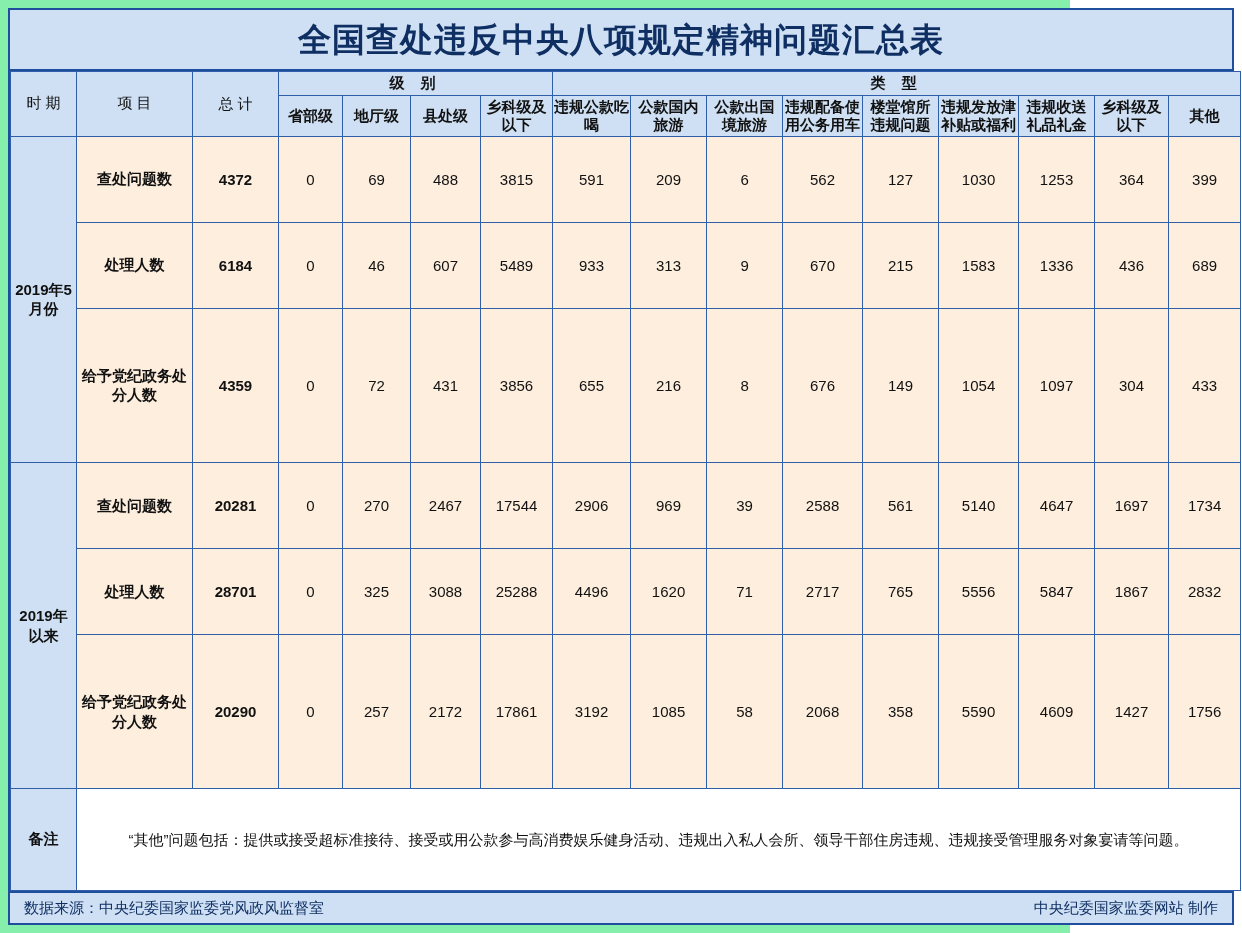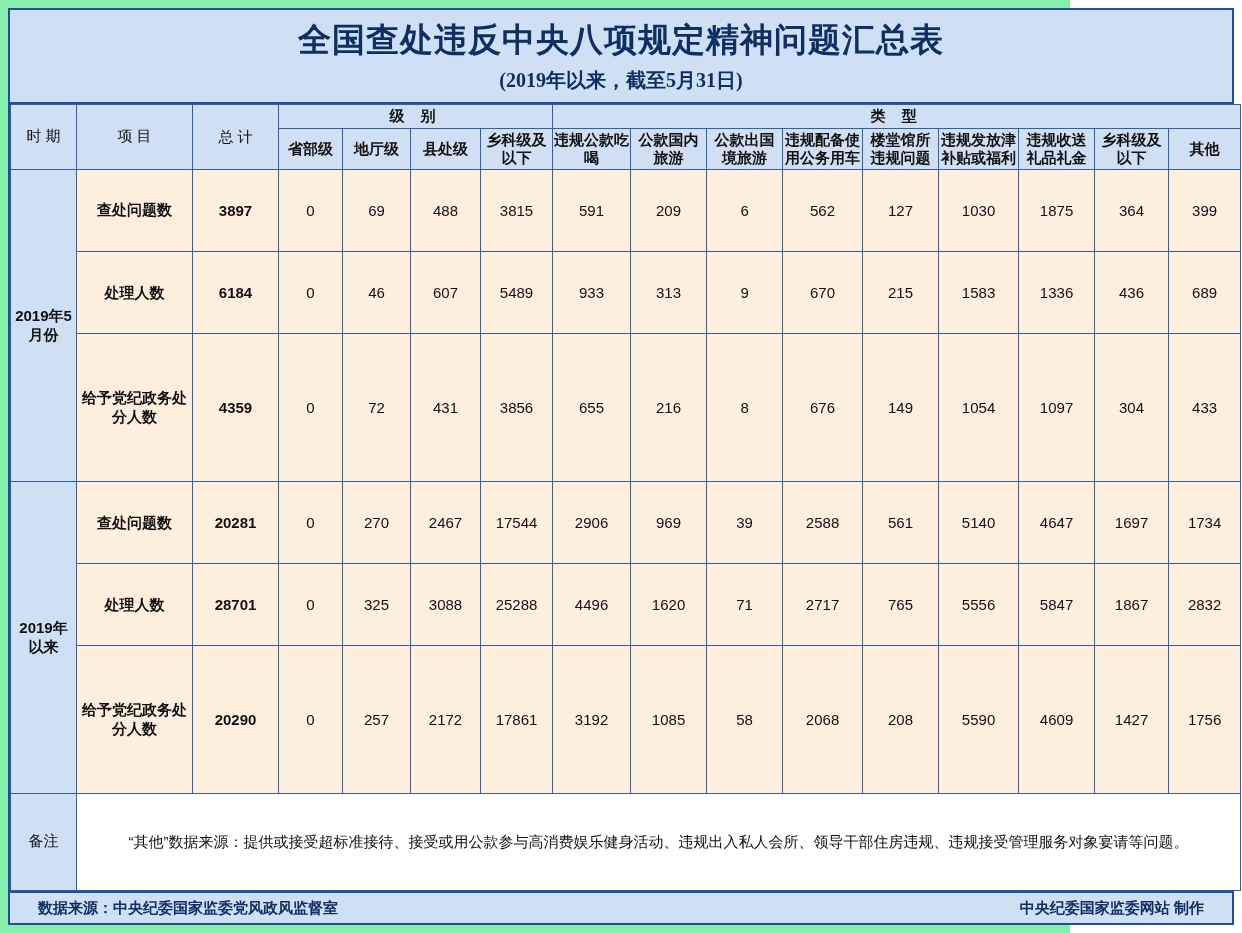--- a/index.html
+++ b/index.html
@@ -109,59 +109,58 @@
     background: #fdeedd;
     font-weight: bold;
     font-size: 19px;
   }
   .val {
     background: #fdeedd;
     font-size: 15.5px;
   }
   .note-label {
     background: #cfe0f4;
-    font-weight: normal;
+    font-weight: bold;
     color: #0f2f63;
     font-size: 15px;
   }
   .note-body {
     background: #ffffff;
     text-align: left;
     font-size: 16.5px;
     line-height: 1.6;
     padding: 8px 12px;
     color: #111;
   }
   
   .footer {
     border-top: 2px solid #1f4e9c;
     background: #cfe0f4;
     display: flex;
     align-items: center;
     justify-content: space-between;
-    padding: 6px 28px;
+    padding: 6px 14px;
     font-size: 15px;
-    font-weight: bold;
+    font-weight: normal;
     color: #0f2f63;
     height: 32px;
     box-sizing: border-box;
   }
   .vert {
     line-height: 1.05;
   }
 </style>
 </head>
 <body>
 
 <div class="page">
   <div class="frame">
 
     <div class="title-band">
       <div class="title-main">全国查处违反中央八项规定精神问题汇总表</div>
-      <div class="title-sub">(2019年以来，截至5月31日)</div>
     </div>
 
     <div class="table-wrap">
       <table class="main">
         <colgroup>
           <col style="width:66px">
           <col style="width:116px">
           <col style="width:86px">
           <col style="width:64px">
           <col style="width:68px">
@@ -201,32 +200,32 @@
             <th class="hdr-small">违规收送礼品礼金</th>
             <th class="hdr-small">乡科级及以下</th>
             <th class="hdr-small">其他</th>
           </tr>
         </thead>
         <tbody>
 
           <tr>
             <td class="period" rowspan="3">2019年5月份</td>
             <td class="rowlabel">查处问题数</td>
-            <td class="total">3897</td>
+            <td class="total">4372</td>
             <td class="val">0</td>
             <td class="val">69</td>
             <td class="val">488</td>
             <td class="val">3815</td>
             <td class="val">591</td>
             <td class="val">209</td>
             <td class="val">6</td>
             <td class="val">562</td>
             <td class="val">127</td>
             <td class="val">1030</td>
-            <td class="val">1875</td>
+            <td class="val">1253</td>
             <td class="val">364</td>
             <td class="val">399</td>
           </tr>
           <tr>
             <td class="rowlabel">处理人数</td>
             <td class="total">6184</td>
             <td class="val">0</td>
             <td class="val">46</td>
             <td class="val">607</td>
             <td class="val">5489</td>
@@ -297,30 +296,30 @@
             <td class="rowlabel">给予党纪政务处分人数</td>
             <td class="total">20290</td>
             <td class="val">0</td>
             <td class="val">257</td>
             <td class="val">2172</td>
             <td class="val">17861</td>
             <td class="val">3192</td>
             <td class="val">1085</td>
             <td class="val">58</td>
             <td class="val">2068</td>
-            <td class="val">208</td>
+            <td class="val">358</td>
             <td class="val">5590</td>
             <td class="val">4609</td>
             <td class="val">1427</td>
             <td class="val">1756</td>
           </tr>
 
           <tr>
             <td class="note-label">备注</td>
-            <td class="note-body" colspan="15">“其他”数据来源：提供或接受超标准接待、接受或用公款参与高消费娱乐健身活动、违规出入私人会所、领导干部住房违规、违规接受管理服务对象宴请等问题。</td>
+            <td class="note-body" colspan="15">“其他”问题包括：提供或接受超标准接待、接受或用公款参与高消费娱乐健身活动、违规出入私人会所、领导干部住房违规、违规接受管理服务对象宴请等问题。</td>
           </tr>
         </tbody>
       </table>
     </div>
 
     <div class="footer">
       <div>数据来源：中央纪委国家监委党风政风监督室</div>
       <div>中央纪委国家监委网站  制作</div>
     </div>
 

